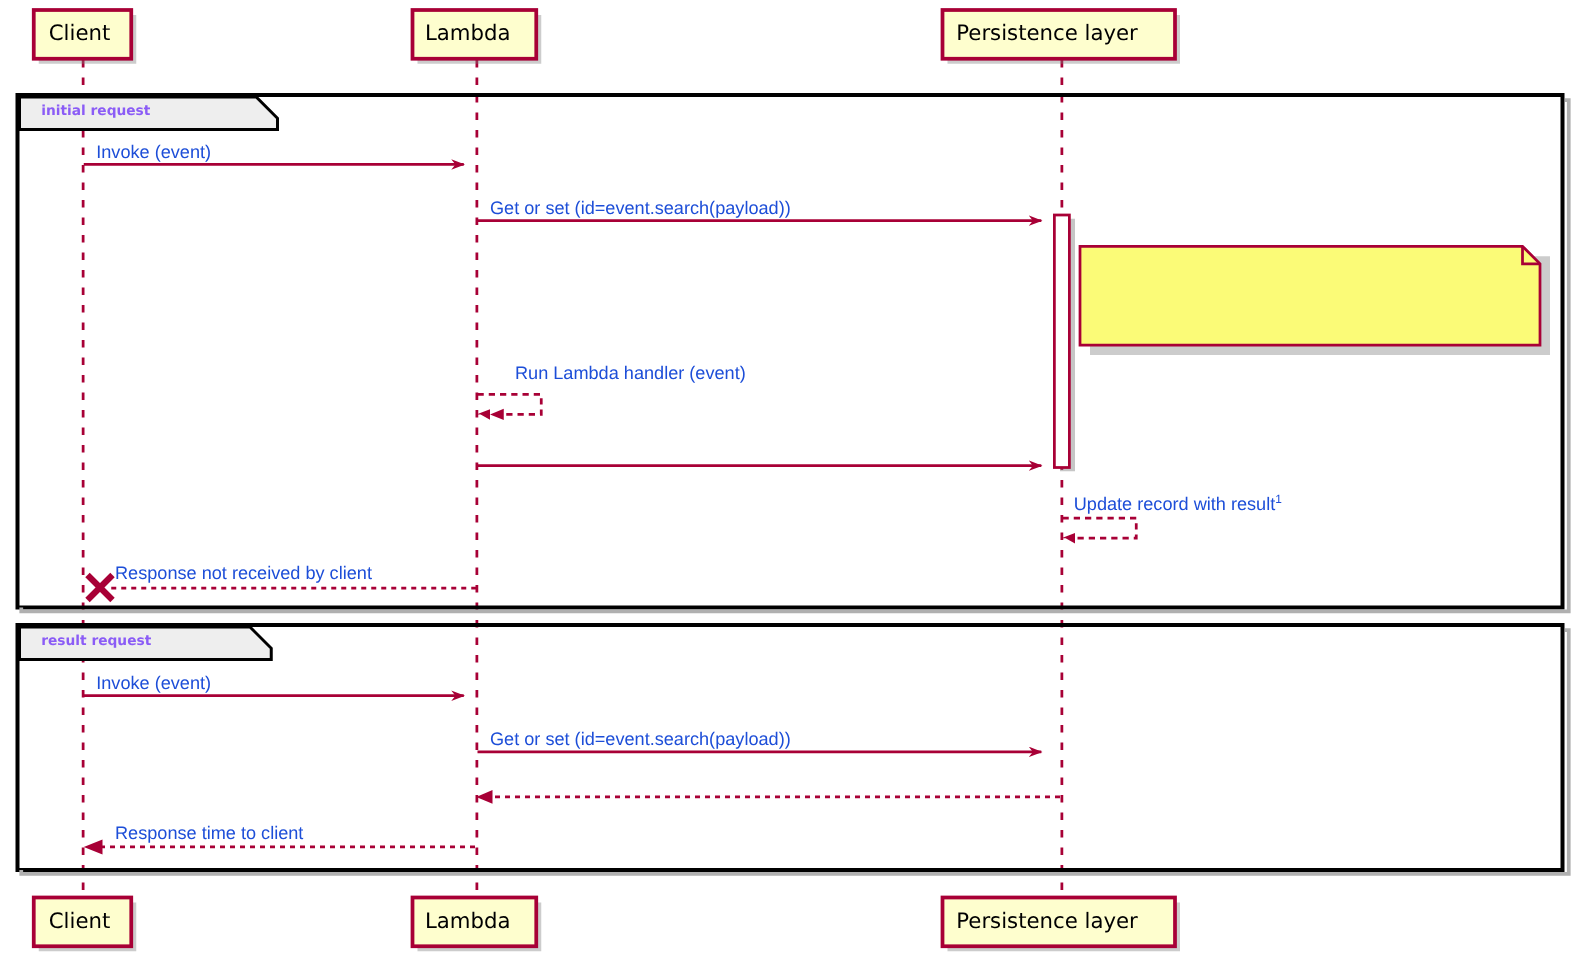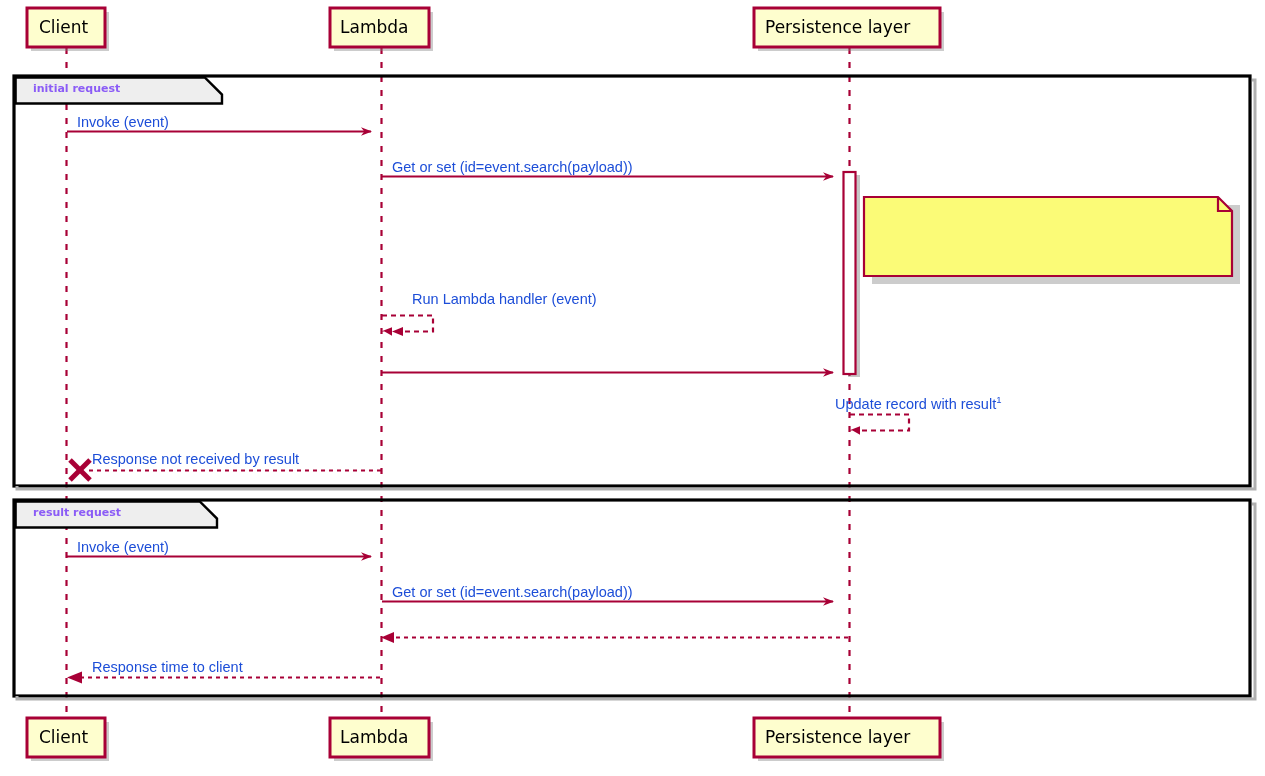--- a/index.html
+++ b/index.html
@@ -195,25 +195,25 @@
   <div class="frame-label" style="left:33px; top:83px;">initial request</div>
   <div class="frame-label" style="left:33px; top:507px;">result request</div>
 
   <div class="msg-text" style="left:77px; top:115px;">Invoke (event)</div>
 
   <div class="msg-text" style="left:392px; top:160px;">Get or set (id=event.search(payload))</div>
 
   <div class="msg-text" style="left:392px; top:292px;margin-left:20px;">Run Lambda handler (event)</div>
 
 
-  <div class="msg-text" style="left:835px; top:397px;">
+  <div class="msg-text" style="left:859px; top:397px;">
     <span>Update record with result</span><sup>1</sup>
   </div>
 
-  <div class="msg-text" style="left:92px; top:452px;">Response not received by result</div>
+  <div class="msg-text" style="left:92px; top:452px;">Response not received by client</div>
 
   <div class="msg-text" style="left:77px; top:540px;">Invoke (event)</div>
 
   <div class="msg-text" style="left:392px; top:585px;">Get or set (id=event.search(payload))</div>
 
 
   <div class="msg-text" style="left:92px; top:660px;">Response time to client</div>
 
 
 </div>

